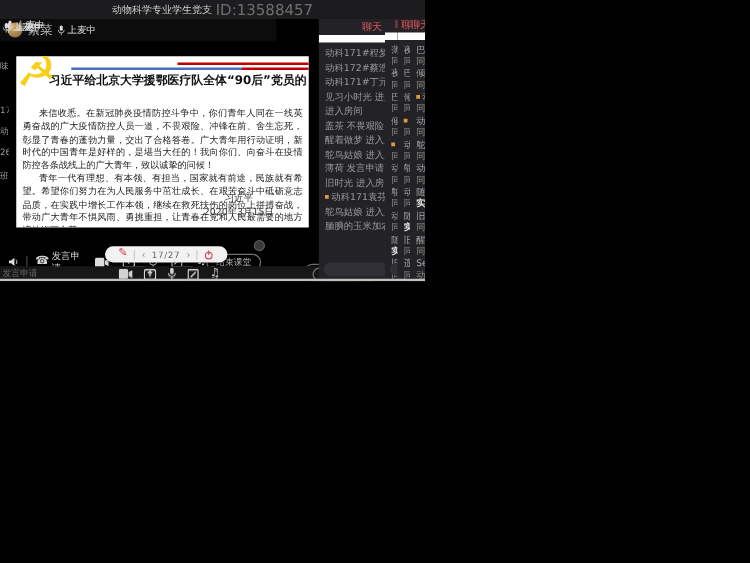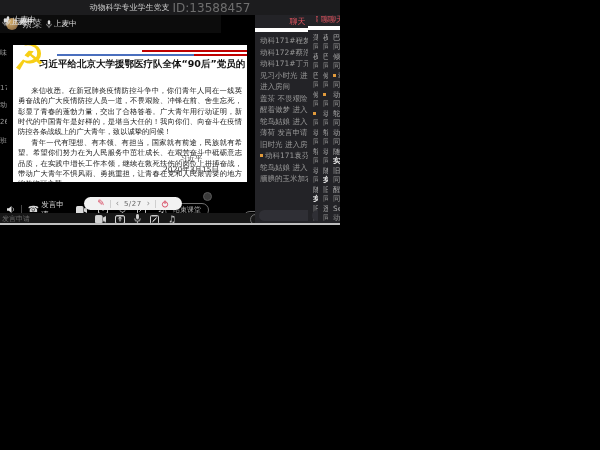--- a/index.html
+++ b/index.html
@@ -96,21 +96,21 @@
   .pagenav .arr{color:#8a8a8a;font-size:8px;}
   .pageno{font-size:7px;color:#666;letter-spacing:.5px;}
 
   
   .sidebar{position:absolute;right:0;bottom:0;background:#232327;overflow:hidden;z-index:2;}
   #tile-tl .sidebar{top:15px;width:85px;}
   #tile-tr .sidebar{top:13px;width:32px;}
   #tile-bl .sidebar{top:13px;width:22px;}
   #tile-br .sidebar{top:13px;width:12px;}
   .sb-head{height:13px;line-height:13px;text-align:center;color:#e25560;font-size:8px;
-           border-bottom:4px solid #ffffff;white-space:nowrap;overflow:hidden;}
+           border-bottom:6px solid #ffffff;white-space:nowrap;overflow:hidden;}
   .chat-list{padding:3px 4px 0 5px;}
   .chat-line{font-size:7.5px;line-height:11.5px;color:#9a9a9a;white-space:nowrap;overflow:hidden;}
   .chat-line.dot::before,.chat-pair.dot .chat-name::before{content:"";display:inline-block;width:3px;height:3px;
            background:#e09a3c;margin-right:2px;vertical-align:1px;}
   .chat-pair{margin-bottom:1px;}
   .chat-name{font-size:7.3px;line-height:9px;color:#a8a8a8;white-space:nowrap;}
   .chat-reply{font-size:7.3px;line-height:9px;color:#8d8d8d;white-space:nowrap;}
   .chat-pair.bold .chat-reply{color:#ececec;font-weight:bold;}
   .chat-input{position:absolute;left:4px;right:4px;bottom:4px;height:11px;border-radius:6px;background:#2f2f35;}
 
@@ -332,21 +332,21 @@
         <div>的重要讲话、重要指示批示精神</div>
       </div>
       <div class="bl-body">
         <p>新中国建国以来传播速度最快、传播影响最大、辐射范围最广、防控难度最大的一次公共安全危机——新型冠状病毒肺炎。</p>
       </div>
     </div>
     <div class="pagenav">
       <span class="pen">✎</span>
       <span class="sep"></span>
       <span class="arr">‹</span>
-      <span class="pageno">5/27</span>
+      <span class="pageno">17/27</span>
       <span class="arr">›</span>
       <span class="sep"></span>
       <svg width="8" height="8" viewBox="0 0 8 9">
           <circle cx="4" cy="5" r="3" stroke="#d6415a" fill="none"></circle>
           <line x1="4" y1="0.5" x2="4" y2="4.5" stroke="#d6415a"></line>
         </svg>
     </div>
     <div class="toolbar">
       <span class="req">
         <span>发言申请</span>

